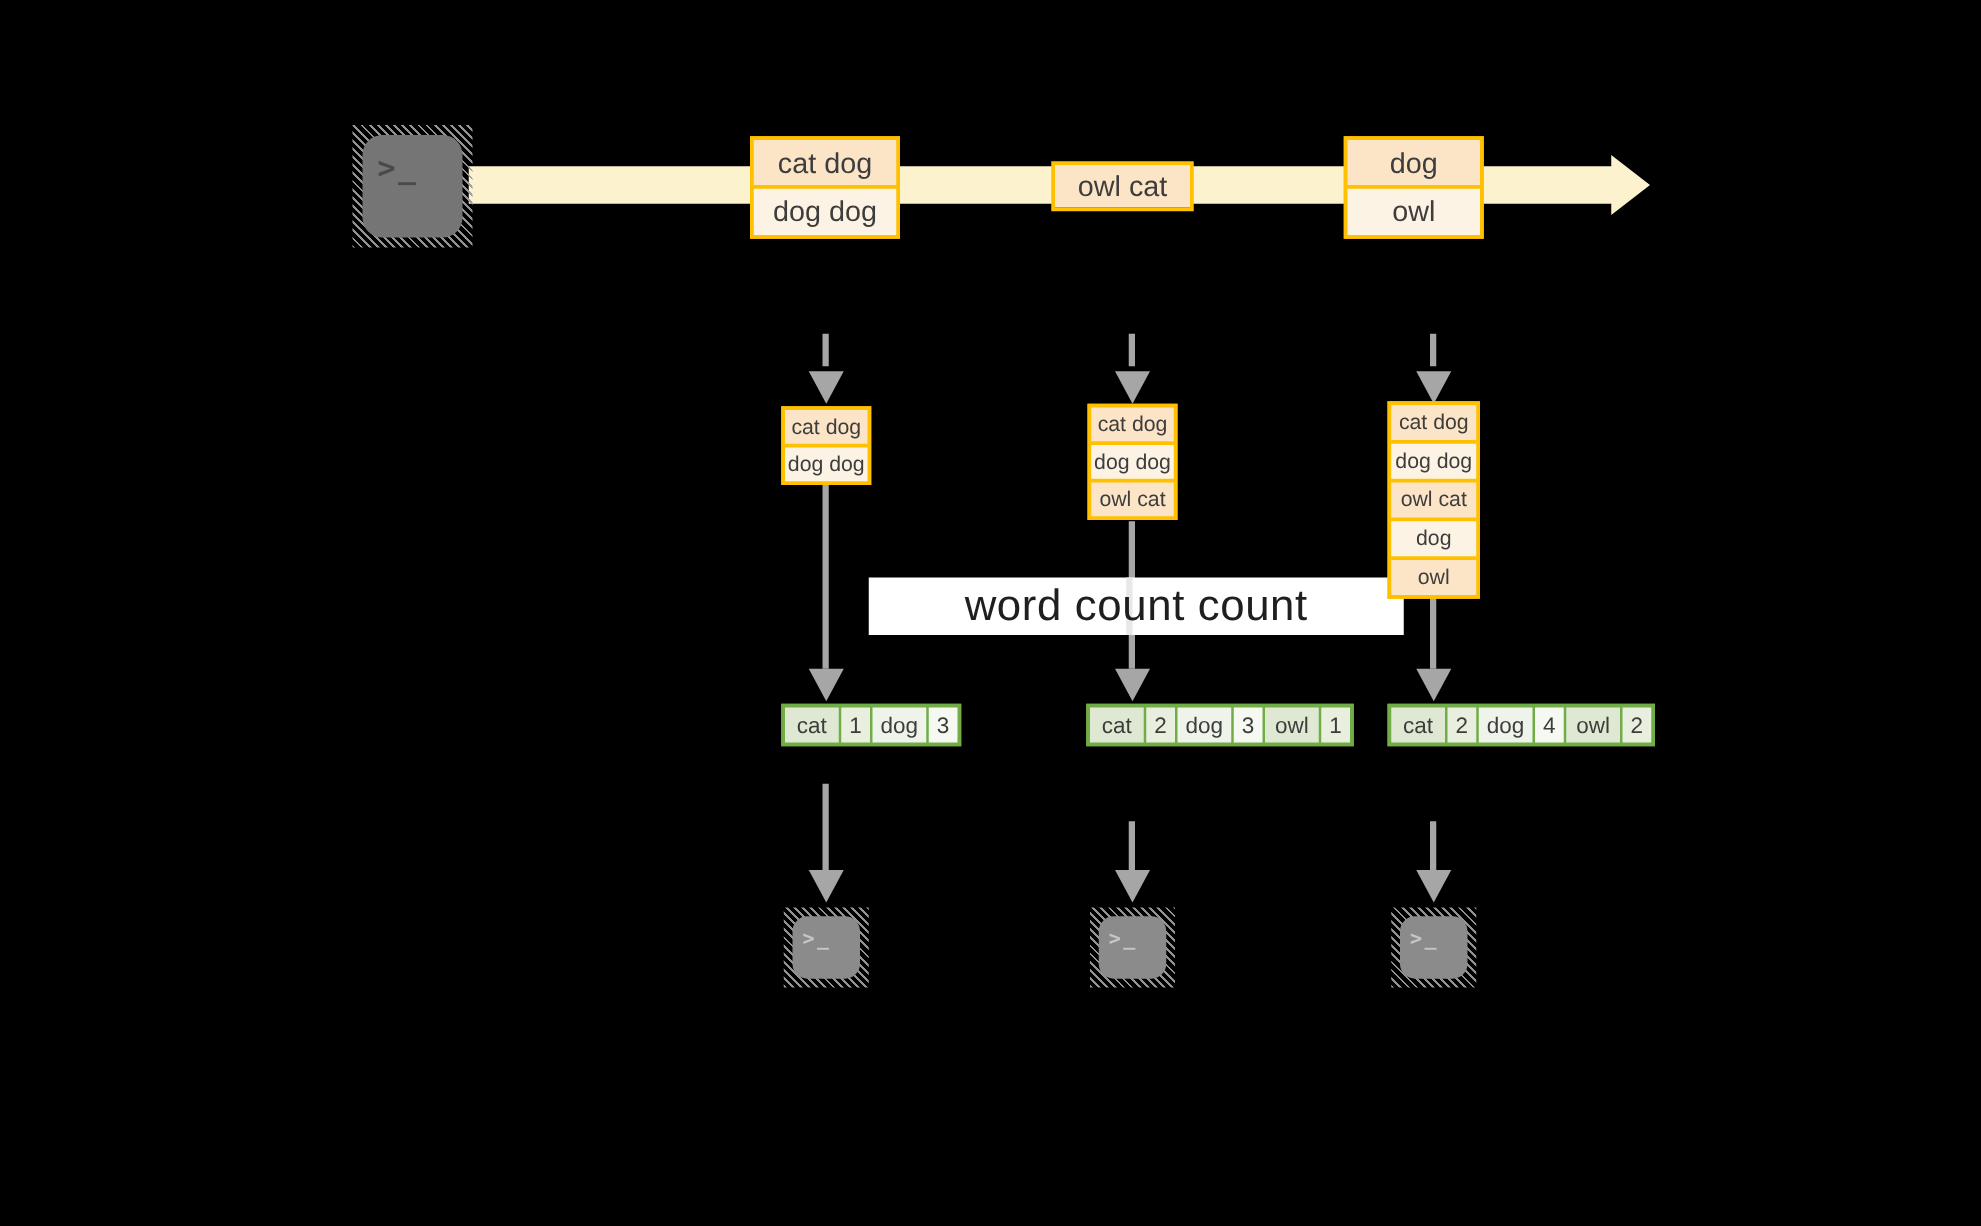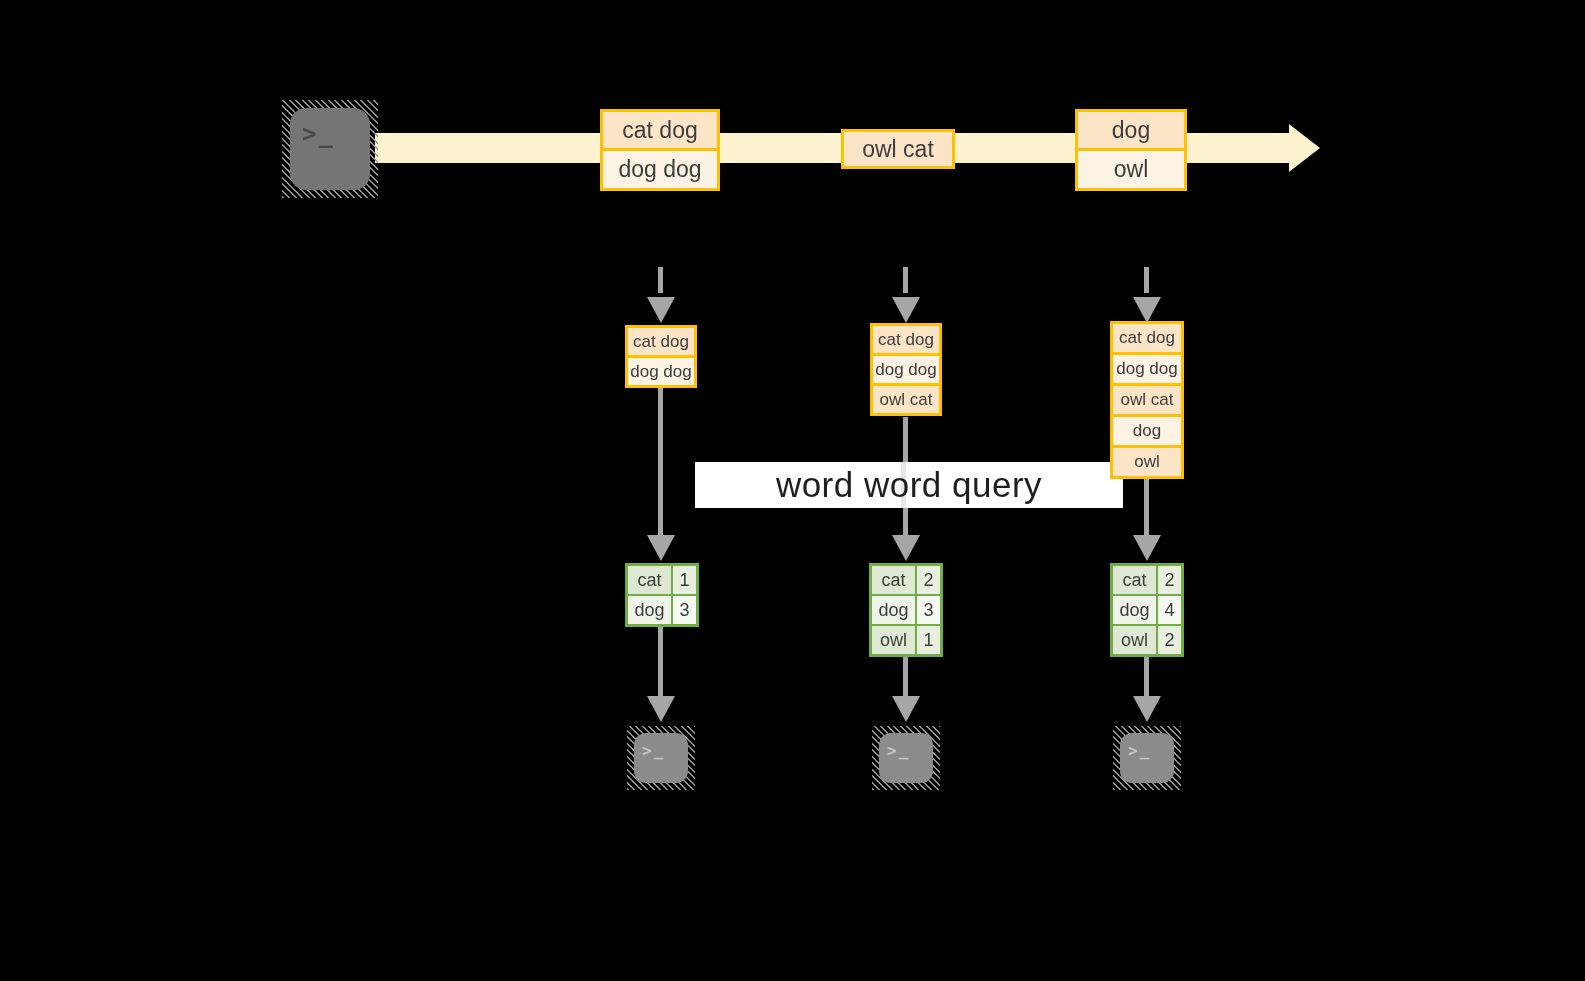--- a/index.html
+++ b/index.html
@@ -33,21 +33,21 @@
   .head{width:0;height:0;border-left:14px solid transparent;border-right:14px solid transparent;
         border-top:26px solid #a6a6a6;z-index:1;}
 
   
   .query-band{left:695px;top:462px;width:428px;height:46px;background:#ffffff;z-index:3;
               display:flex;align-items:center;justify-content:center;}
   .query-ghost-line{position:absolute;left:206px;top:0;width:5px;height:46px;background:#e8e8e8;}
   .query-text{position:relative;z-index:2;font-size:35px;font-weight:300;color:#1f1f1f;letter-spacing:.5px;}
 
   
-  .gtable{border:3px solid #70ad47;background:#70ad47;z-index:2;display:flex;flex-direction:column;gap:2px;}
+  .gtable{border:3px solid #70ad47;background:#70ad47;z-index:2;display:flex;flex-direction:row;gap:2px;}
   .grow{display:flex;gap:2px;}
   .gcell{display:flex;align-items:center;justify-content:center;color:#3d3d3d;font-size:18px;}
   .gw{width:43px;height:28px;}
   .gn{width:23px;height:28px;}
   .ga-w{background:#dee8d3;} .ga-n{background:#e8efdf;}
   .gb-w{background:#eef4e9;} .gb-n{background:#f5f9f2;}
 </style>
 </head>
 <body>
 
@@ -108,21 +108,21 @@
   <div class="abs head" style="left:647px;top:535px;"></div>
 
   <div class="abs vline" style="left:903px;top:417px;height:118px;"></div>
   <div class="abs head" style="left:892px;top:535px;"></div>
 
   <div class="abs vline" style="left:1144px;top:475px;height:60px;"></div>
   <div class="abs head" style="left:1133px;top:535px;"></div>
 
   <div class="abs query-band">
     <div class="query-ghost-line"></div>
-    <div class="query-text">word word query</div>
+    <div class="query-text">word count count</div>
   </div>
 
   <div class="abs gtable" style="left:625px;top:563px;">
     <div class="grow">
       <div class="gcell gw ga-w">cat</div>
       <div class="gcell gn ga-n">1</div>
     </div>
     <div class="grow">
       <div class="gcell gw gb-w">dog</div>
       <div class="gcell gn gb-n">3</div>

